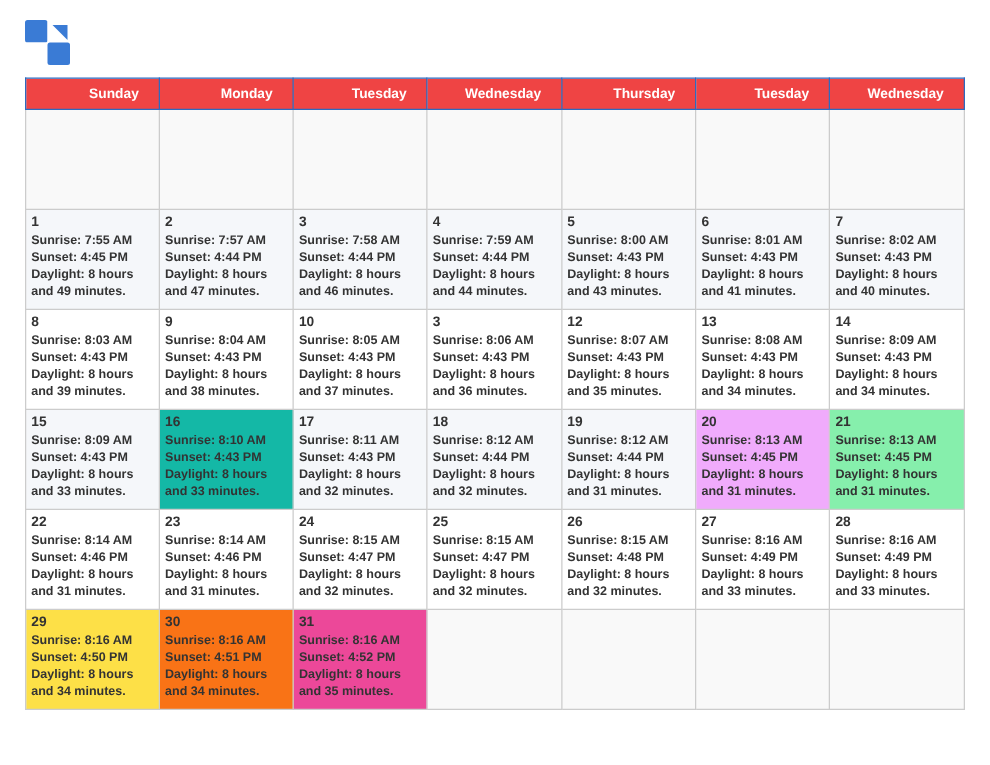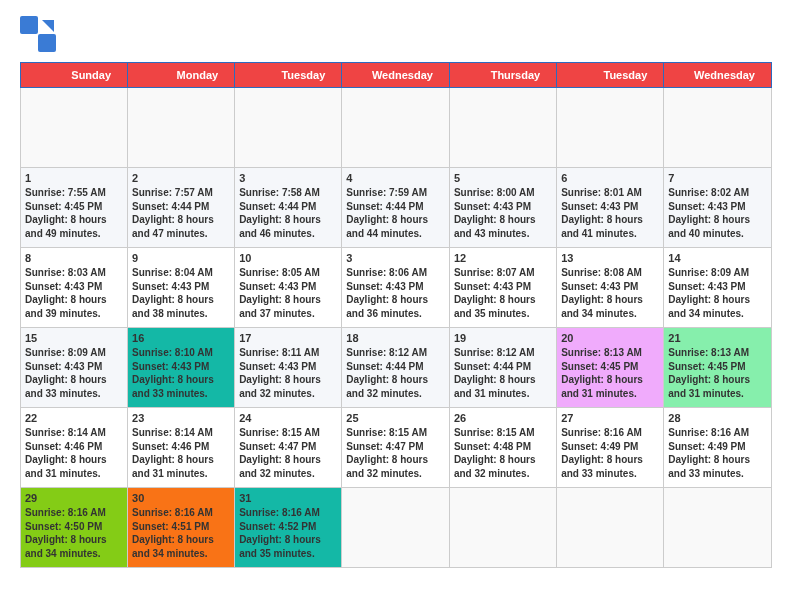--- a/index.html
+++ b/index.html
@@ -251,29 +251,29 @@
           <td>
             <span class="day-num">27</span>
             <div class="day-info">Sunrise: 8:16 AM<br>Sunset: 4:49 PM<br>Daylight: 8 hours and 33 minutes.</div>
           </td>
           <td>
             <span class="day-num">28</span>
             <div class="day-info">Sunrise: 8:16 AM<br>Sunset: 4:49 PM<br>Daylight: 8 hours and 33 minutes.</div>
           </td>
         </tr>
         <tr>
-          <td style="background: #84cc16;">
+          <td style="background: #fde047;">
             <span class="day-num">29</span>
             <div class="day-info">Sunrise: 8:16 AM<br>Sunset: 4:50 PM<br>Daylight: 8 hours and 34 minutes.</div>
           </td>
           <td style="background: #f97316;">
             <span class="day-num">30</span>
             <div class="day-info">Sunrise: 8:16 AM<br>Sunset: 4:51 PM<br>Daylight: 8 hours and 34 minutes.</div>
           </td>
-          <td style="background: #14b8a6;">
+          <td style="background: #ec4899;">
             <span class="day-num">31</span>
             <div class="day-info">Sunrise: 8:16 AM<br>Sunset: 4:52 PM<br>Daylight: 8 hours and 35 minutes.</div>
           </td>
           <td class="empty-cell"></td>
           <td class="empty-cell"></td>
           <td class="empty-cell"></td>
           <td class="empty-cell"></td>
         </tr>
       </tbody>
   </table>

